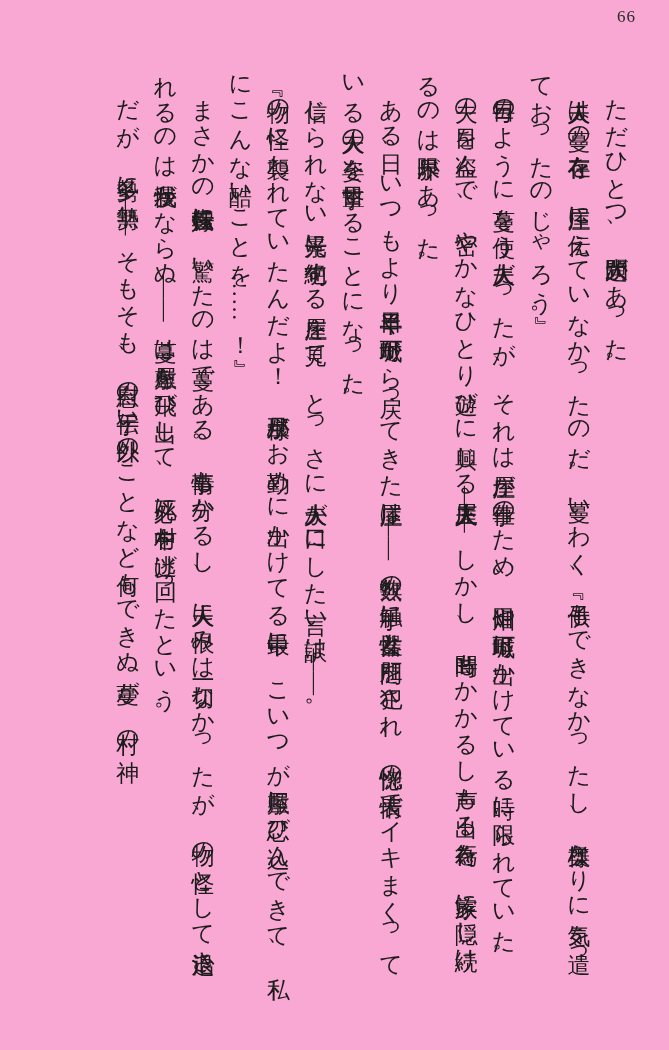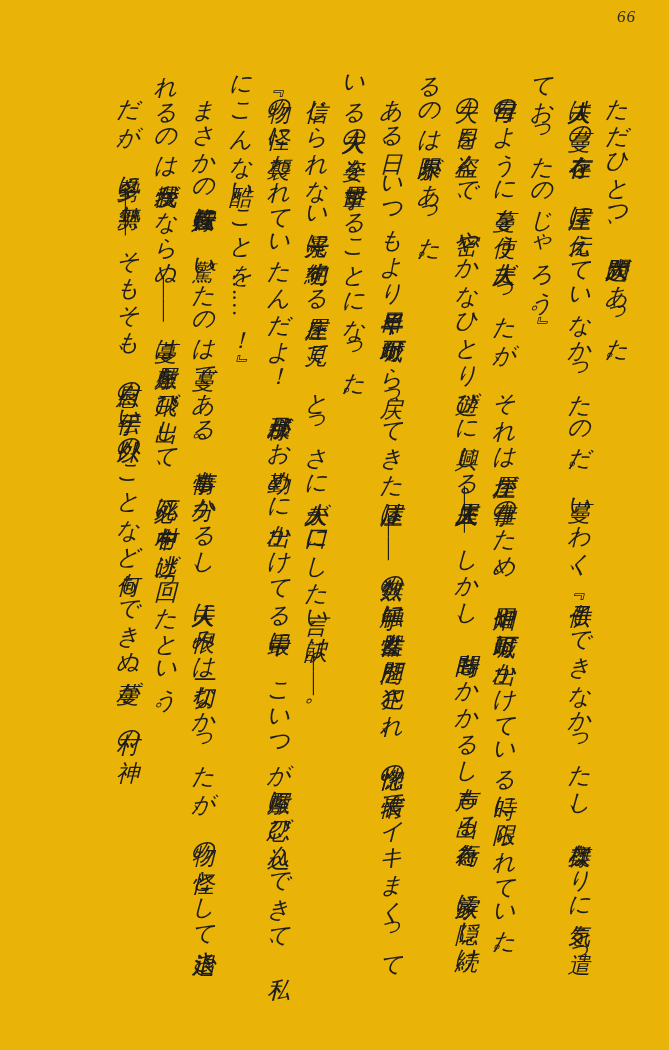--- a/index.html
+++ b/index.html
@@ -10,22 +10,21 @@
     width: 669px;
     height: 1050px;
     background: #fcfcfb;
     position: relative;
     overflow: hidden;
     font-family: "Liberation Serif", "DejaVu Serif", serif;
   }
   .page {
     position: absolute;
     inset: 0;
-    background: #eab308;
-    font-style: italic;
+    background: #f9a8d4;
   }
   .page-number {
     position: absolute;
     top: 7px;
     right: 33px;
     font-size: 17px;
     color: #2b2b2b;
     font-family: "Liberation Serif", "DejaVu Serif", serif;
     letter-spacing: 1px;
   }

